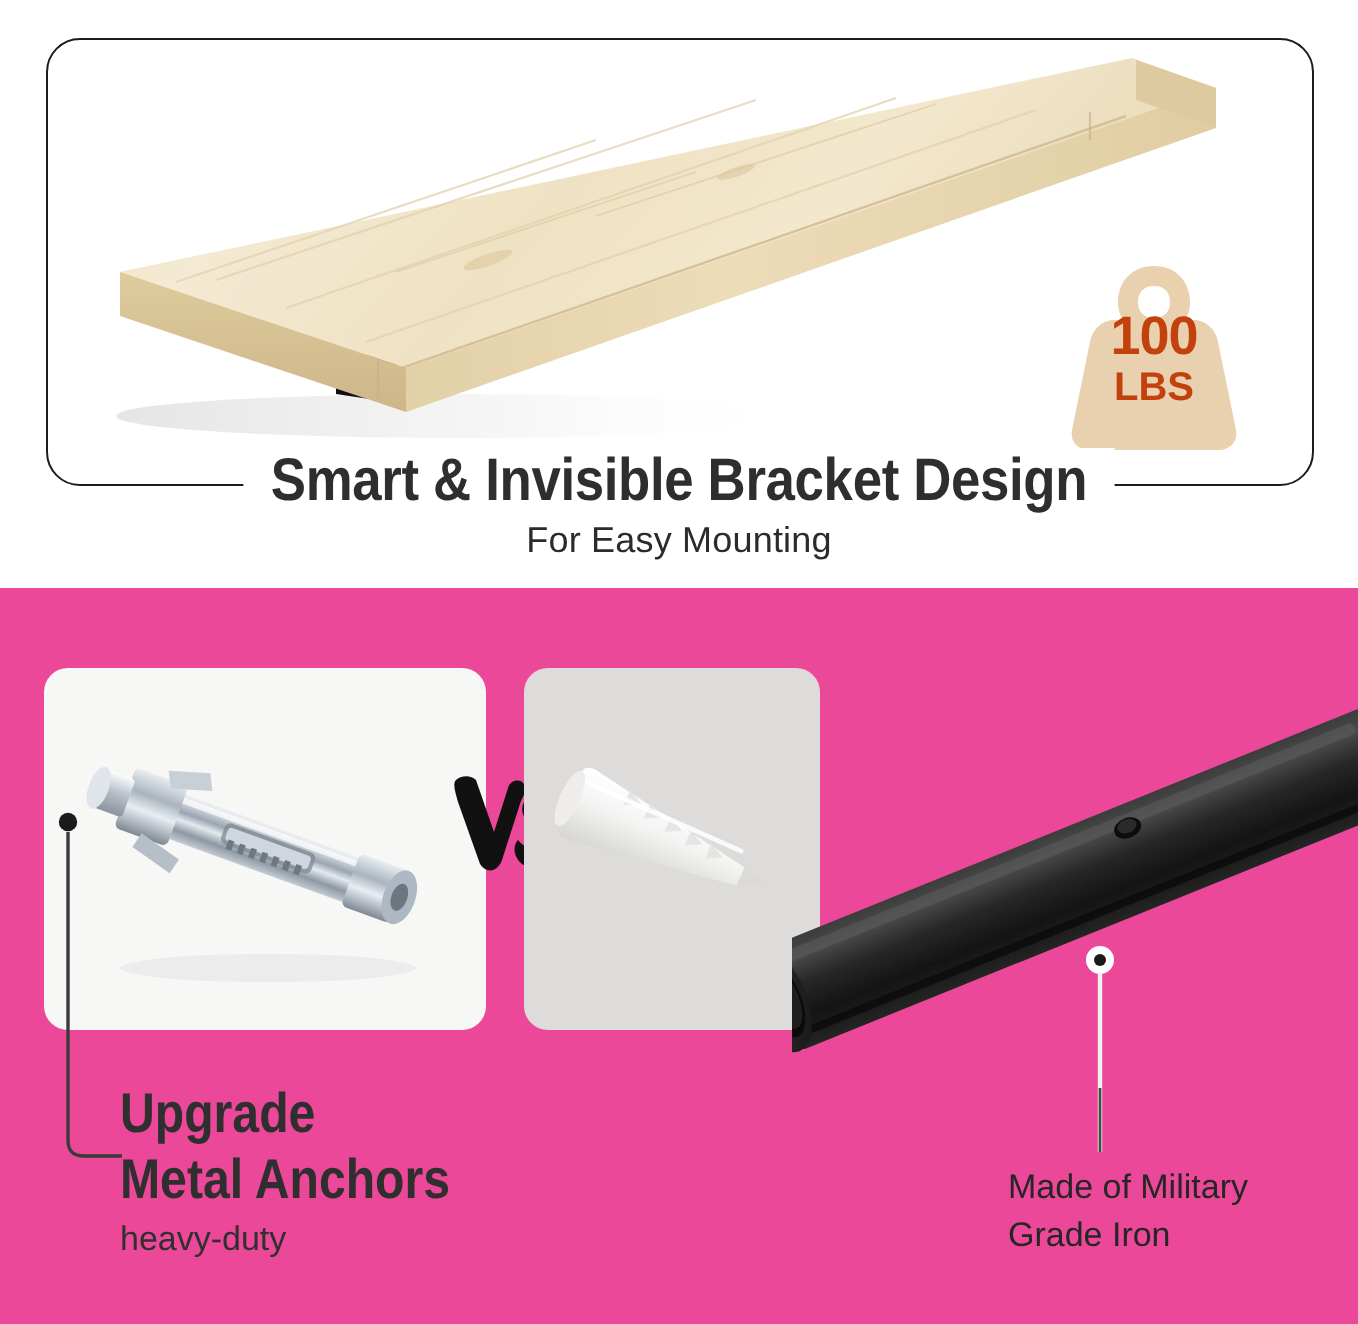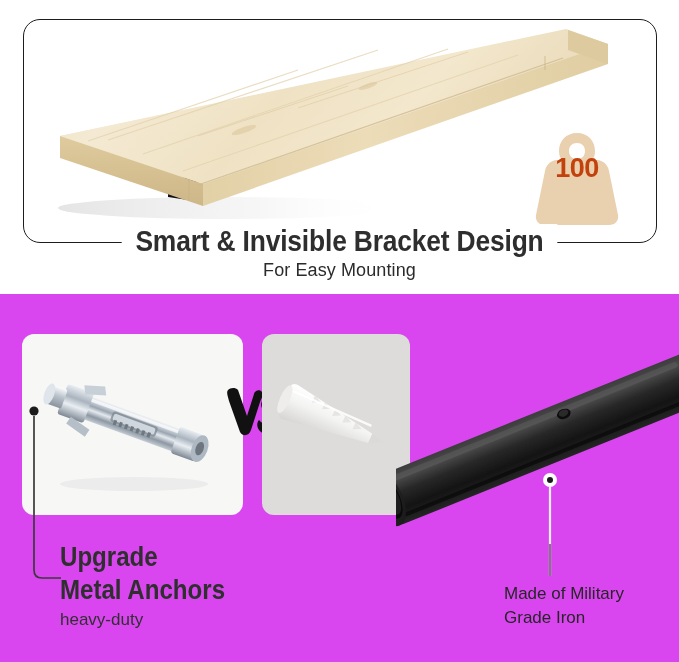--- a/index.html
+++ b/index.html
@@ -68,21 +68,21 @@
   #subhead{
     position:absolute; left:0; top:260px; width:679px;
     text-align:center;
     font-size:18px; color:#2b2b2b; font-weight:normal;
     letter-spacing:0.1px;
   }
 
   
   #bottom-panel{
     position:absolute; left:0; top:294px; width:679px; height:368px;
-    background:#d946ef;
+    background:#ec4899;
     overflow:hidden;
   }
 
   
   #box-metal{
     position:absolute; left:22px; top:40px; width:221px; height:181px;
     background:#f7f7f6; border-radius:12px;
   }
   #box-plastic{
     position:absolute; left:262px; top:40px; width:148px; height:181px;
@@ -223,20 +223,21 @@
 
   <div id="weight-badge">
     <svg width="92" height="98" viewBox="0 0 92 98" xmlns="http://www.w3.org/2000/svg">
       <path d="M46 4 C35 4 28 12 28 22 C28 26 29 29 31 31 L26 31 C20 31 15 36 14 42 L5 86
                C4 92 8 96 14 96 L78 96 C84 96 88 92 87 86 L78 42 C77 36 72 31 66 31 L61 31
                C63 29 64 26 64 22 C64 12 57 4 46 4 Z
                M46 14 C51 14 54 17 54 22 C54 27 51 30 46 30 C41 30 38 27 38 22 C38 17 41 14 46 14 Z" fill="#e9d0ae"></path>
     </svg>
     <div class="wtext">
       <span class="wnum">100</span>
+      <span class="wunit">LBS</span>
     </div>
   </div>
 
   <div id="headline-row">
     <div id="headline">
       <span class="hl-pad">Smart &amp; Invisible Bracket Design</span>
     </div>
   </div>
   <div id="subhead">For Easy Mounting</div>
 </div>

